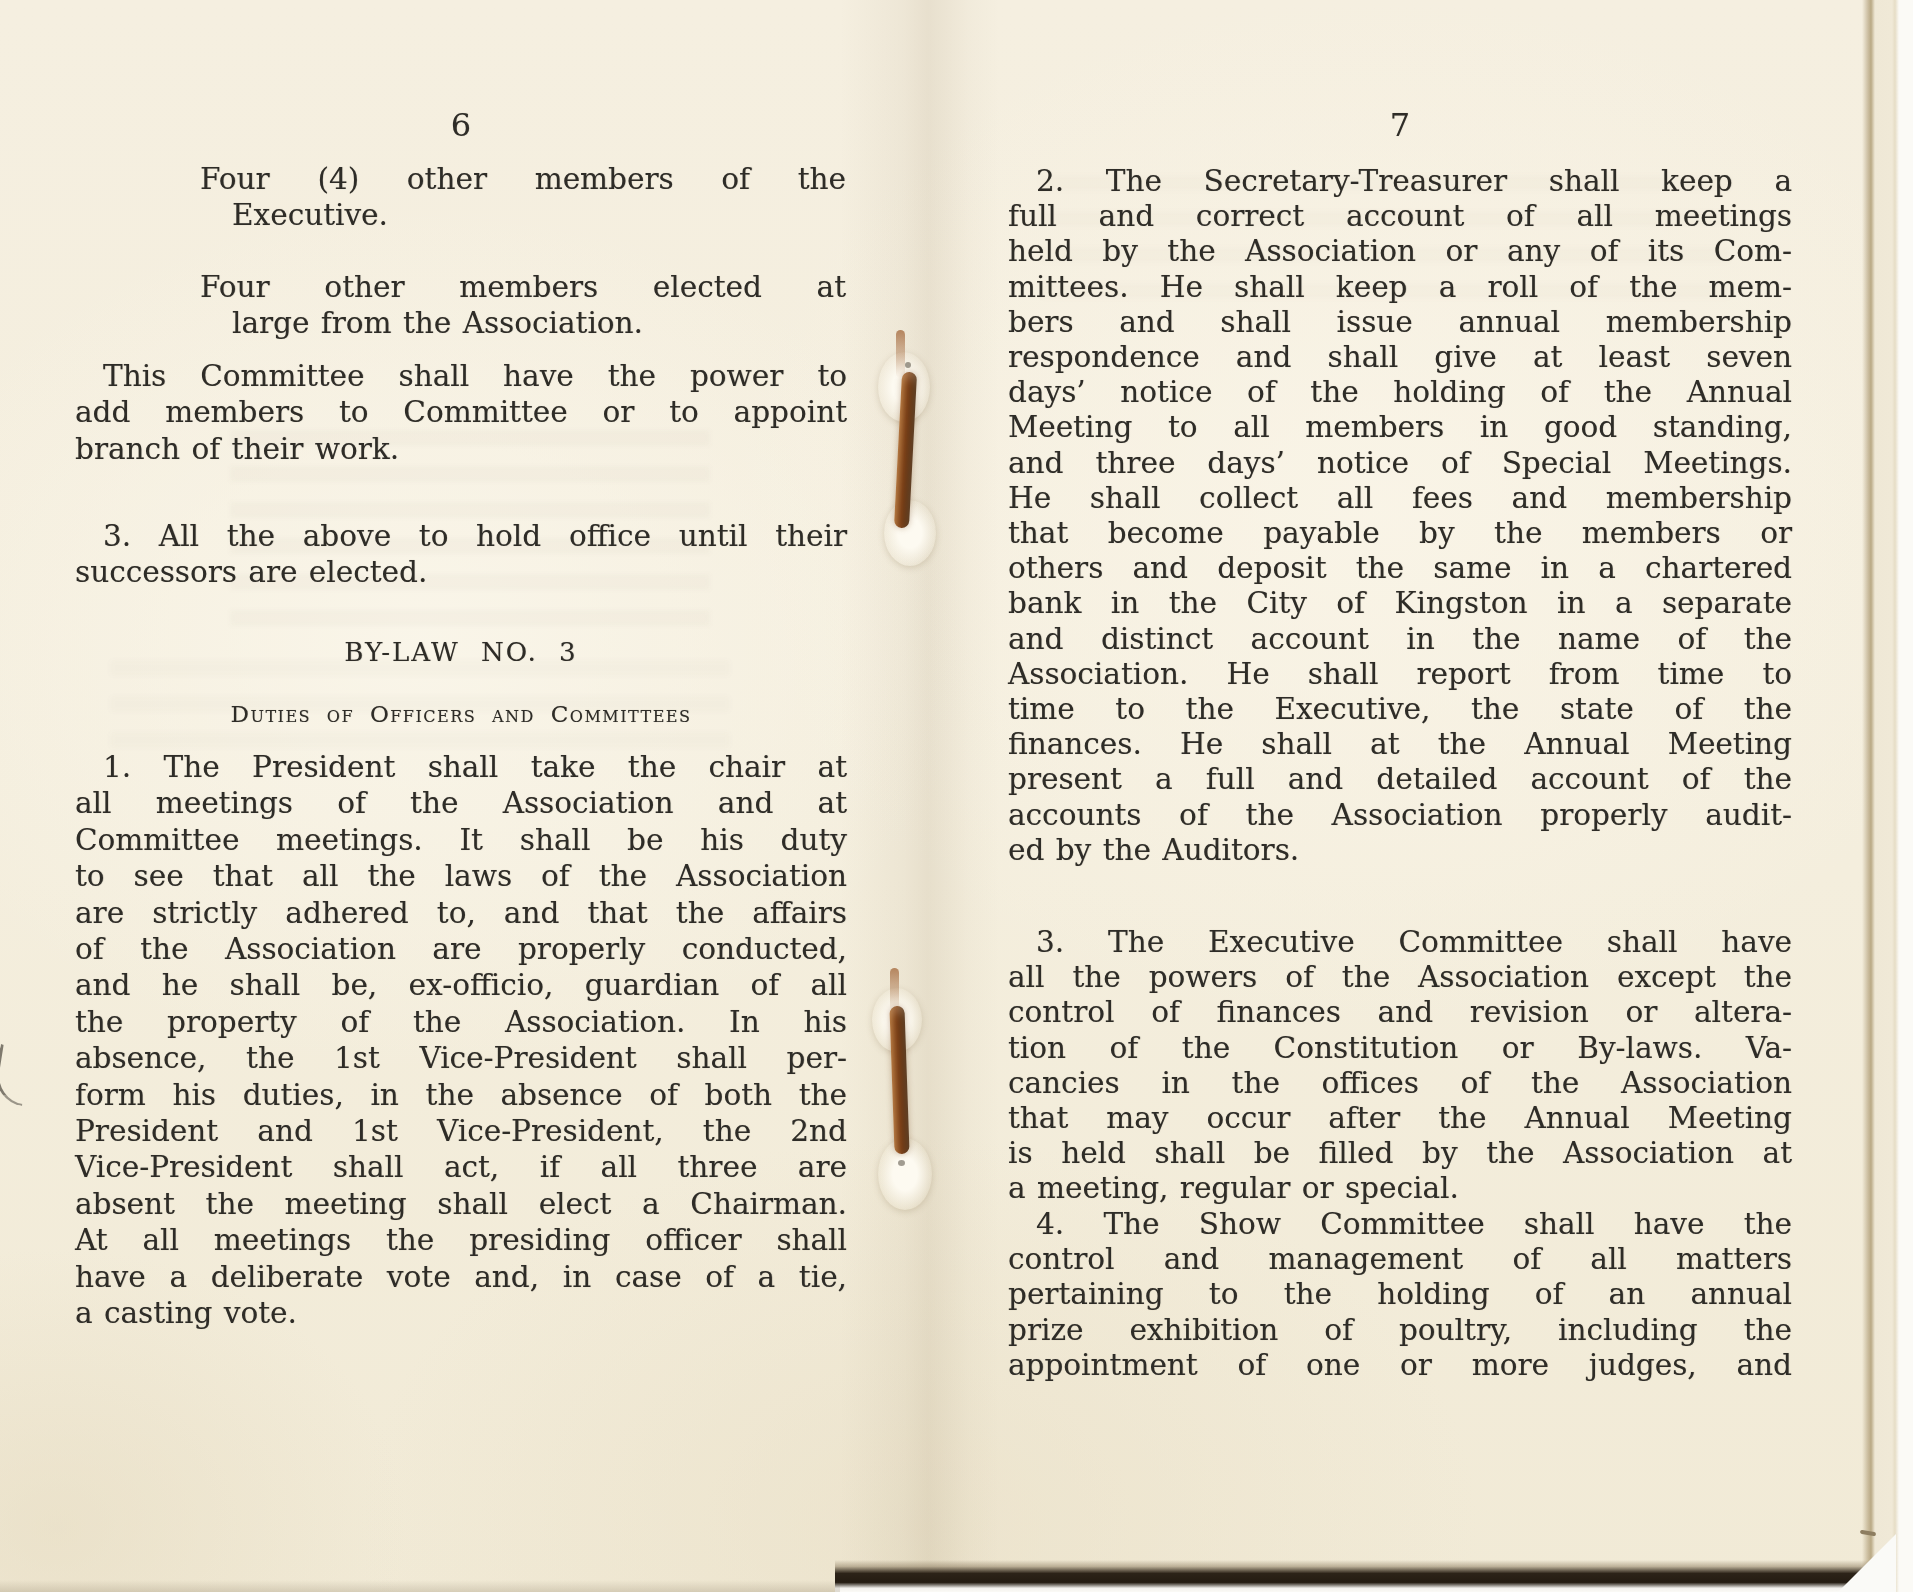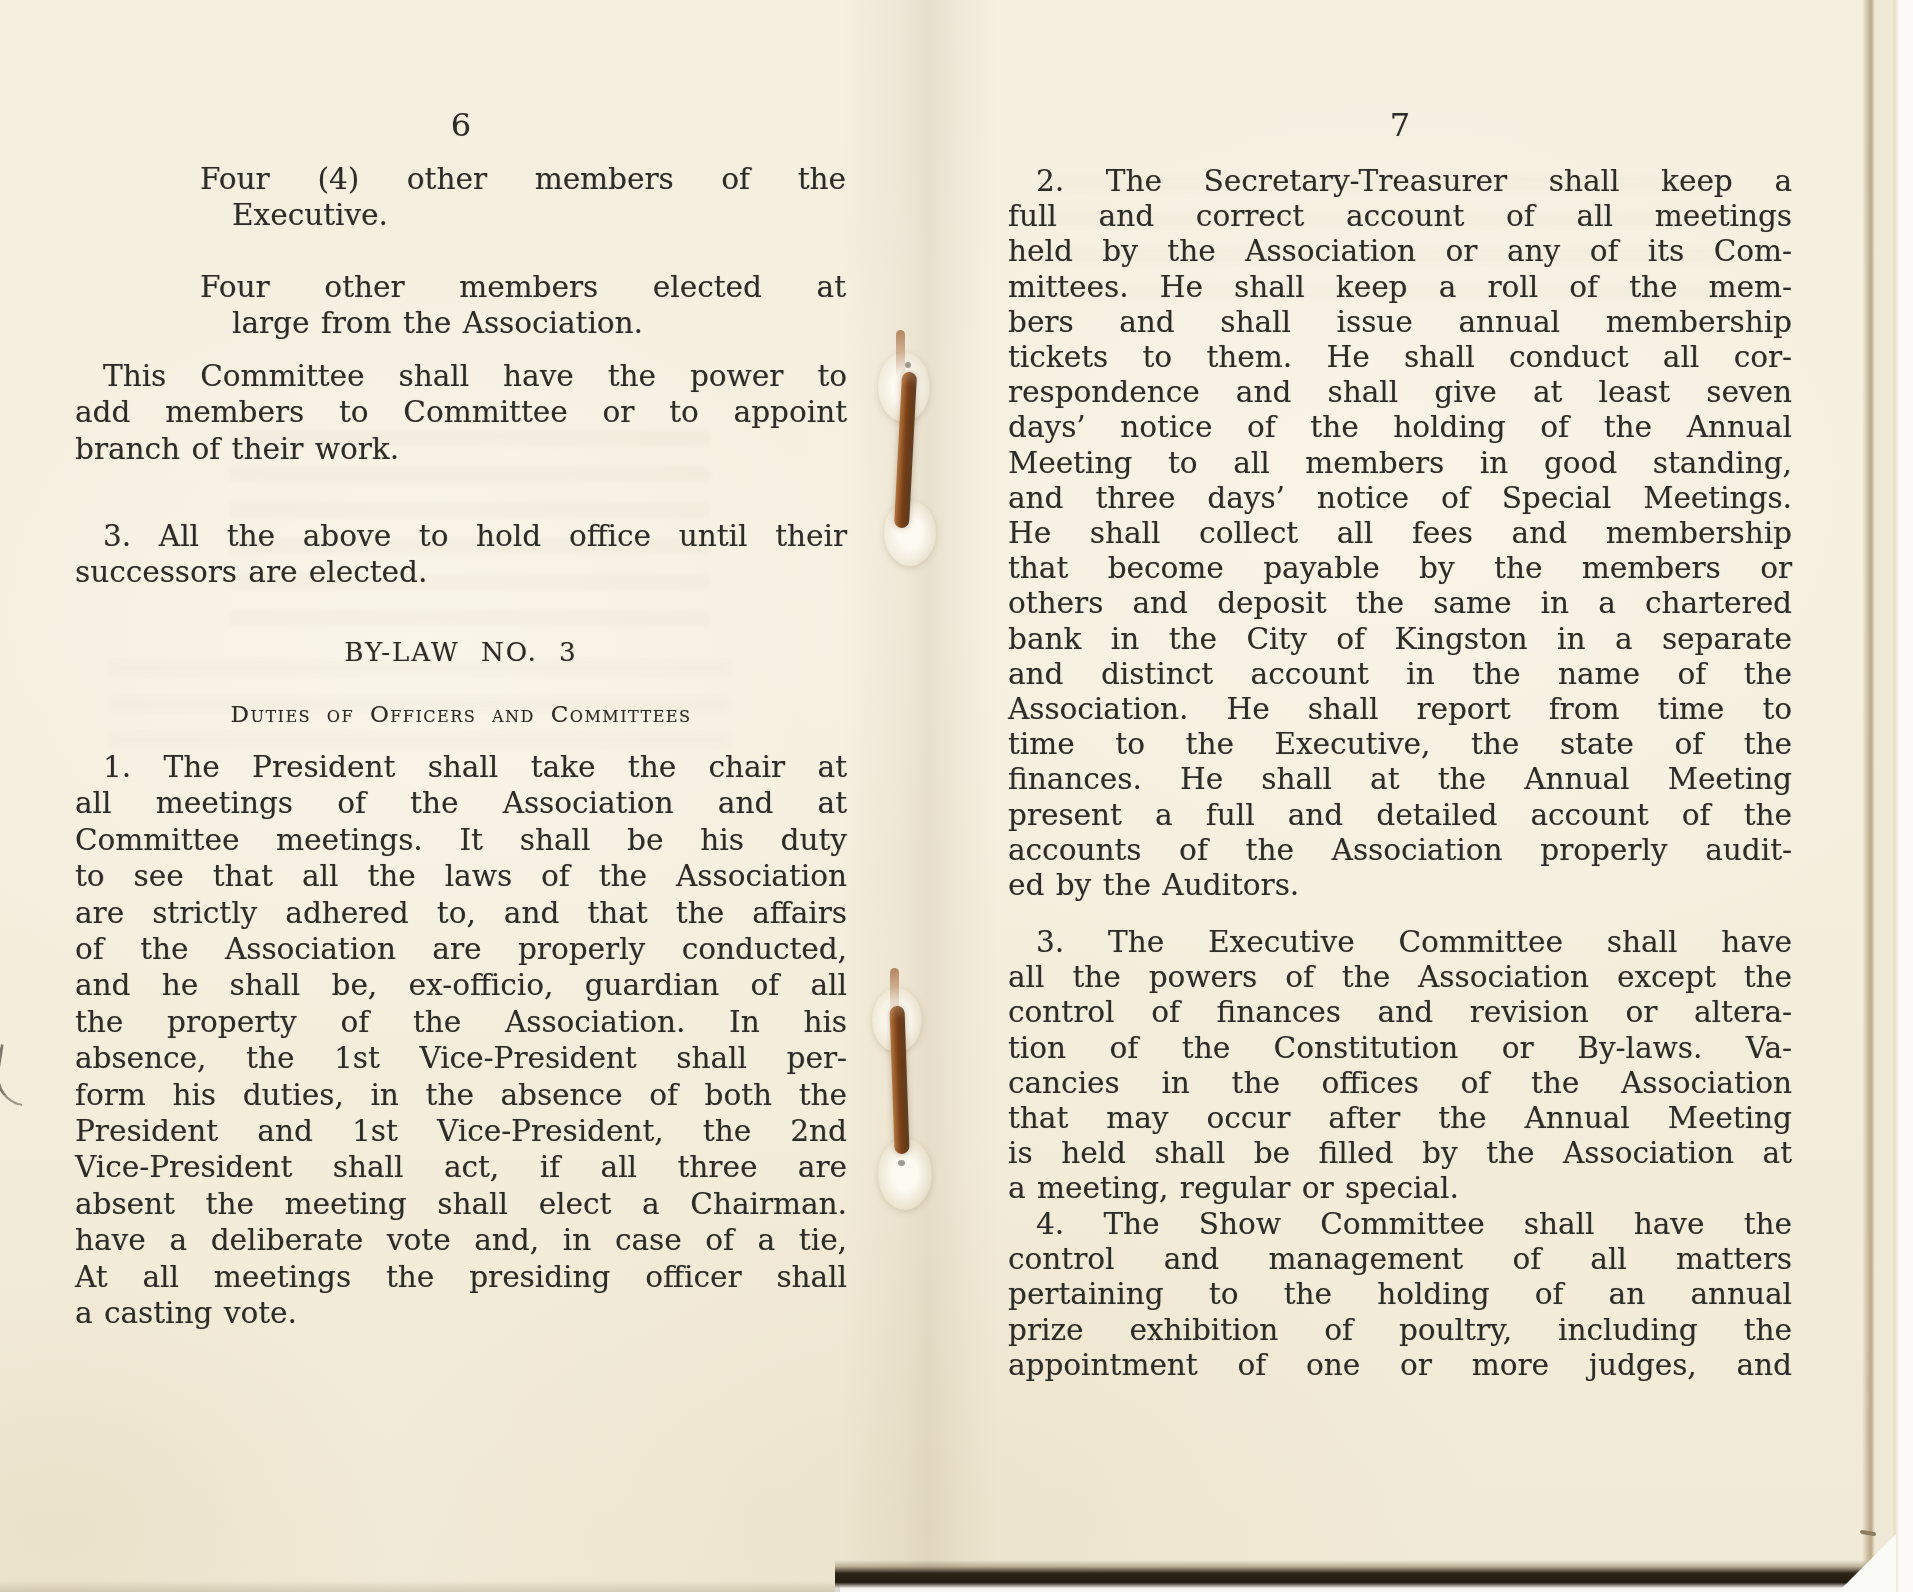--- a/index.html
+++ b/index.html
@@ -139,34 +139,33 @@
       <div class="tline">to see that all the laws of the Association</div>
       <div class="tline">are strictly adhered to, and that the affairs</div>
       <div class="tline">of the Association are properly conducted,</div>
       <div class="tline">and he shall be, ex-officio, guardian of all</div>
       <div class="tline">the property of the Association. In his</div>
       <div class="tline">absence, the 1st Vice-President shall per-</div>
       <div class="tline">form his duties, in the absence of both the</div>
       <div class="tline">President and 1st Vice-President, the 2nd</div>
       <div class="tline">Vice-President shall act, if all three are</div>
       <div class="tline">absent the meeting shall elect a Chairman.</div>
+      <div class="tline">At all meetings the presiding officer shall</div>
       <div class="tline">have a deliberate vote and, in case of a tie,</div>
-      <div class="tline">At all meetings the presiding officer shall</div>
       <div class="tline tline-last">a casting vote.</div>
     </div>
 
   <div class="pgnum" style="left:1008px;top:106px;width:784px;">7</div>
 
   <div class="blk lh35 indent" style="left:1008px;top:164px;width:784px;">
       <div class="tline tline-first">2. The Secretary-Treasurer shall keep a</div>
       <div class="tline">full and correct account of all meetings</div>
       <div class="tline">held by the Association or any of its Com-</div>
       <div class="tline">mittees. He shall keep a roll of the mem-</div>
       <div class="tline">bers and shall issue annual membership</div>
-      <div class="tline">tickets to them. He shall conduct all cor-</div>
       <div class="tline">respondence and shall give at least seven</div>
       <div class="tline">days’ notice of the holding of the Annual</div>
       <div class="tline">Meeting to all members in good standing,</div>
       <div class="tline">and three days’ notice of Special Meetings.</div>
       <div class="tline">He shall collect all fees and membership</div>
       <div class="tline">that become payable by the members or</div>
       <div class="tline">others and deposit the same in a chartered</div>
       <div class="tline">bank in the City of Kingston in a separate</div>
       <div class="tline">and distinct account in the name of the</div>
       <div class="tline">Association. He shall report from time to</div>

